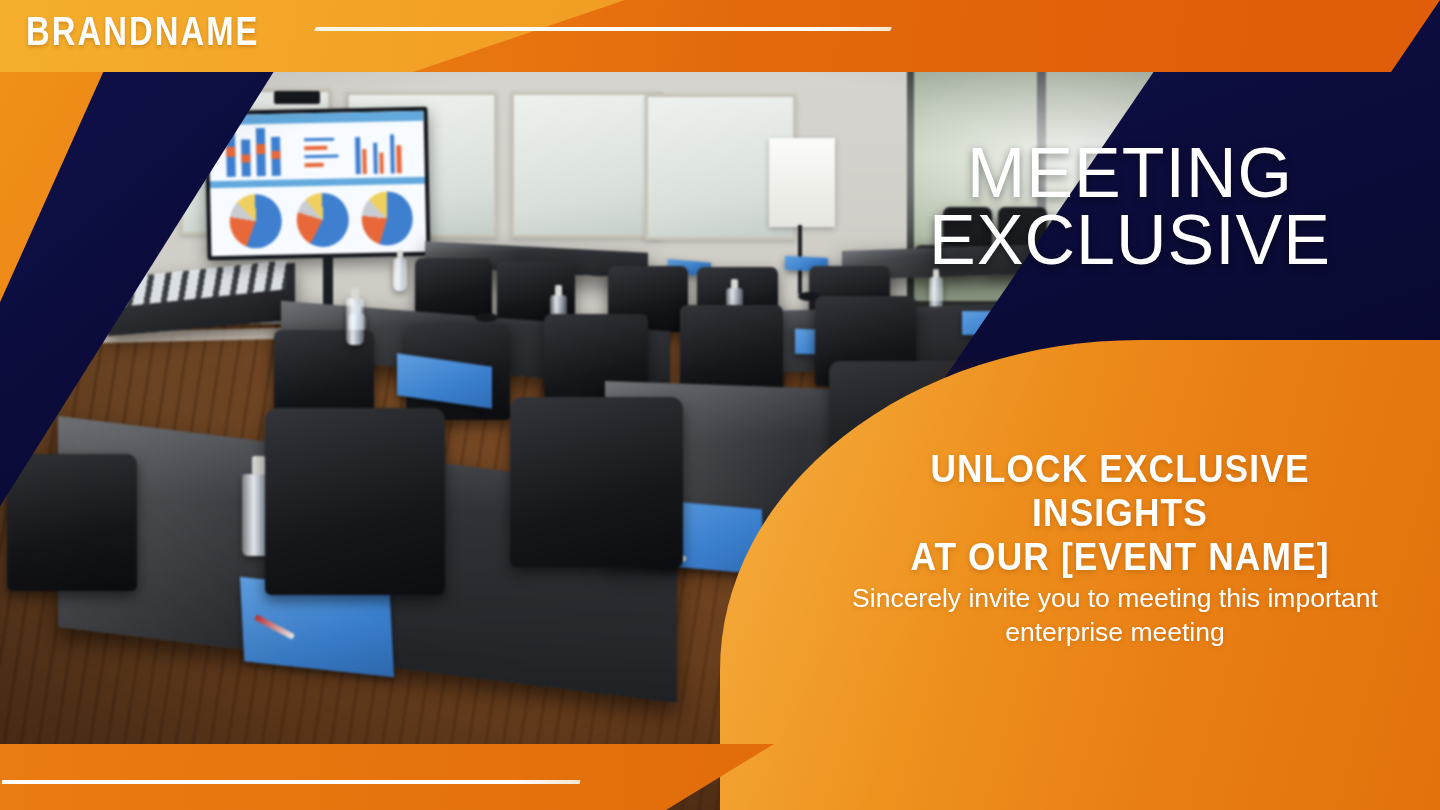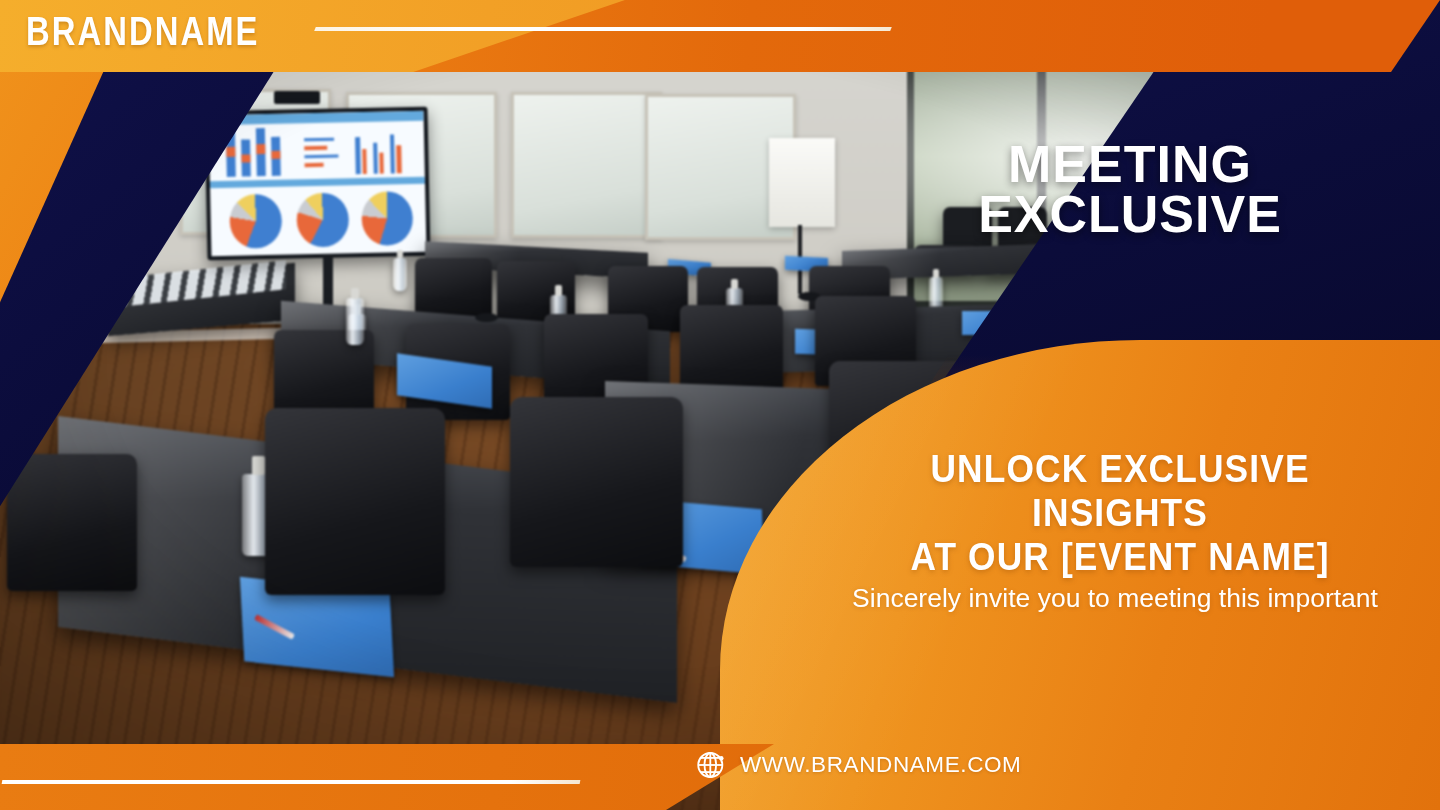--- a/index.html
+++ b/index.html
@@ -119,21 +119,21 @@
 
   .bottom-orange{ left:0;bottom:0;width:900px;height:66px;
     background:linear-gradient(95deg,#E97C12 0%,#E5720D 55%,#E06A09 100%);
     clip-path:polygon(0 0, 86% 0, 74% 100%, 0 100%);}
   .bottom-rule{position:absolute;left:2px;bottom:26px;width:578px;height:4px;
     background:linear-gradient(90deg,#ffffff,#ffffff 88%,#f4e6d2);
     transform:skewX(-11deg);}
 
   
   .title{position:absolute;right:20px;top:140px;width:580px;text-align:center;
-    color:#ffffff;font-weight:700;font-size:52px;line-height:.96;letter-spacing:1px;
+    color:#ffffff;font-weight:400;font-size:70px;line-height:.96;letter-spacing:1px;
     text-shadow:0 3px 9px rgba(0,0,0,.45);}
   .title .l2{display:block;}
 
   .headline{position:absolute;right:20px;top:447px;width:600px;text-align:center;
     color:#ffffff;font-weight:700;font-size:38px;line-height:1.16;letter-spacing:1.2px;
     transform:scaleX(.93);transform-origin:center;
     text-shadow:0 2px 6px rgba(140,70,5,.35);}
   .headline .hl2{display:block;}
 
   .subtext{position:absolute;right:20px;top:582px;width:610px;text-align:center;
@@ -293,31 +293,18 @@
     <span class="l2">EXCLUSIVE</span>
   </div>
 
   <div class="headline">
     <span>UNLOCK EXCLUSIVE INSIGHTS</span>
     <span class="hl2">AT OUR  [EVENT NAME]</span>
   </div>
 
   <div class="subtext">
     <span>Sincerely invite you to meeting this important</span>
+    <span class="s2">enterprise meeting</span>
   </div>
 
-  <div class="contact">
-    <svg class="cicon" viewBox="0 0 48 48">
-      <g fill="none" stroke="#ffffff" stroke-width="2.6">
-        <circle cx="23" cy="24" r="17"></circle>
-        <ellipse cx="23" cy="24" rx="8.2" ry="17"></ellipse>
-        <line x1="6" y1="24" x2="40" y2="24"></line>
-        <line x1="9.5" y1="14" x2="36.5" y2="14"></line>
-        <line x1="9.5" y1="34" x2="36.5" y2="34"></line>
-        <line x1="23" y1="7" x2="23" y2="41"></line>
-      </g>
-      <circle cx="38.5" cy="14.5" r="3.2" fill="#ffffff"></circle>
-    </svg>
-    <span class="ctext">WWW.BRANDNAME.COM</span>
-  </div>
 
 
 </div>
 
 </body></html>

